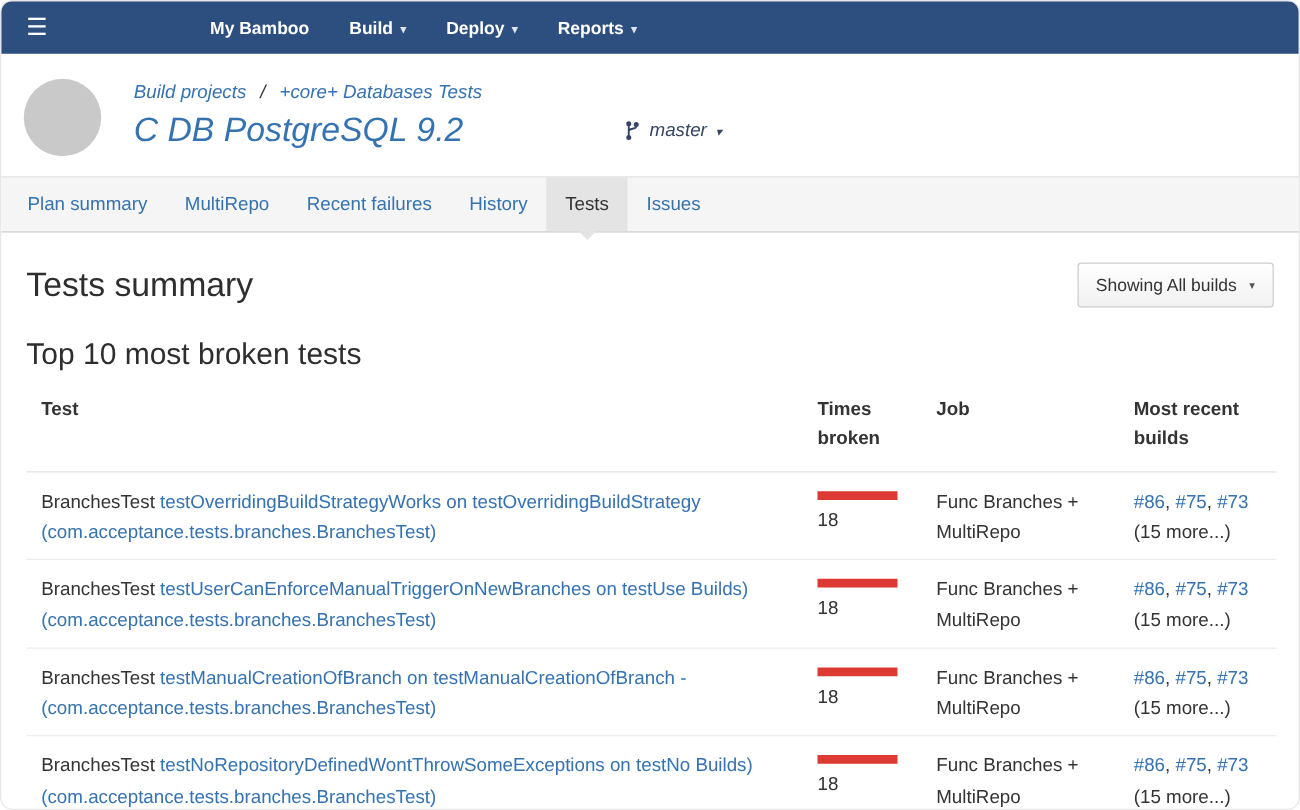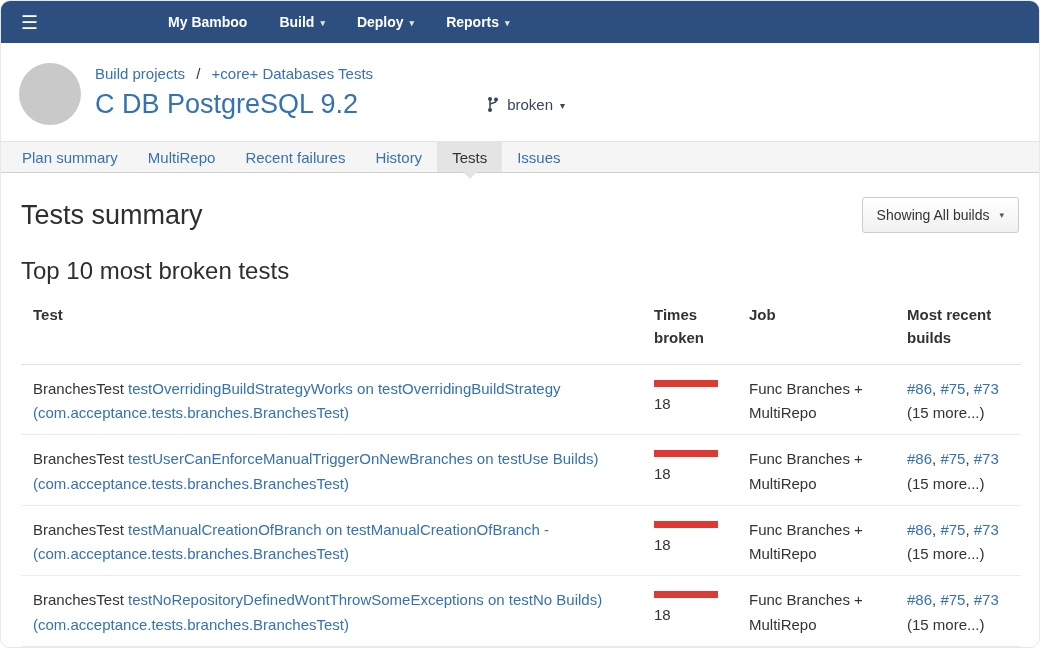--- a/index.html
+++ b/index.html
@@ -10,31 +10,31 @@
   
   .navbar { height:42px; background:#2d4f80; display:flex; align-items:center; padding:0 20px; }
   .hamburger { background:none; border:none; color:#fff; font-size:19px; line-height:1; cursor:pointer; }
   .nav-items { display:flex; gap:32px; margin-left:130px;font-weight:bold; }
   .nav-item { color:#fff; text-decoration:none; font-size:14px; display:flex; align-items:center; gap:6px; }
   .nav-caret { font-size:9px; opacity:.85; margin-top:2px; }
 
   
   .plan-header { display:flex; padding:20px 20px 16px 18px; }
   .avatar { width:62px; height:62px; border-radius:50%; background:#c9c9c9; flex:none; }
-  .plan-header-text { margin-left:14px; padding-top:2px; }
+  .plan-header-text { margin-left:26px; padding-top:2px;font-style:italic; }
   .breadcrumb { font-size:15px; }
   .breadcrumb a { color:#3572b0; text-decoration:none; }
   .breadcrumb .sep { color:#333; margin:0 7px; }
   .title-row { display:flex; align-items:center; margin-top:7px; }
   .plan-title { font-size:27px; font-weight:400; color:#3572b0; }
   .branch-selector { margin-left:128px; display:flex; align-items:center; gap:7px; font-size:15px; color:#344563; cursor:pointer; }
   .branch-caret { font-size:10px; color:#344563; margin-top:2px; }
 
   
-  .tabs { display:flex; background:#f5f5f5; border-top:1px solid #e3e3e3; border-bottom:1px solid #cfcfcf; height:32px; padding:0 6px; }
+  .tabs { display:flex; background:#f5f5f5; border-top:1px solid #e3e3e3; border-bottom:1px solid #cfcfcf; height:45px; padding:0 6px; }
   .tab { display:flex; align-items:center; padding:0 15px; font-size:15px; color:#3572b0; text-decoration:none; position:relative; }
   .tab.active { background:#e4e4e4; color:#333; }
   .tab.active::after { content:""; position:absolute; left:50%; bottom:-7px; margin-left:-7px;
     border-left:7px solid transparent; border-right:7px solid transparent; border-top:7px solid #e4e4e4; }
 
   
   .content { padding:18px 20px 0; }
   .content-header { display:flex; justify-content:space-between; align-items:center; margin-top:6px; }
   .page-title { font-size:27px; font-weight:400; color:#2e2e2e; }
   .filter-btn { border:1px solid #ccc; border-radius:3px; background:linear-gradient(#ffffff,#f1f1f1);
@@ -88,21 +88,21 @@
       </div>
       <div class="title-row">
         <h1 class="plan-title">C DB PostgreSQL 9.2</h1>
         <div class="branch-selector">
           <svg width="14" height="17" viewBox="0 0 14 17">
             <path d="M4 4 v9 M4 9 C4 6 10 8 10 5" stroke="#344563" stroke-width="1.5" fill="none"></path>
             <circle cx="4" cy="3" r="2" fill="#344563"></circle>
             <circle cx="4" cy="14" r="2" fill="#344563"></circle>
             <circle cx="10" cy="3.5" r="2" fill="#344563"></circle>
           </svg>
-          <span>broken</span>
+          <span>master</span>
           <span class="branch-caret">▾</span>
         </div>
       </div>
     </div>
   </header>
 
   <nav class="tabs">
     <a class="tab" href="#">Plan summary</a>
     <a class="tab" href="#">MultiRepo</a>
     <a class="tab" href="#">Recent failures</a>

